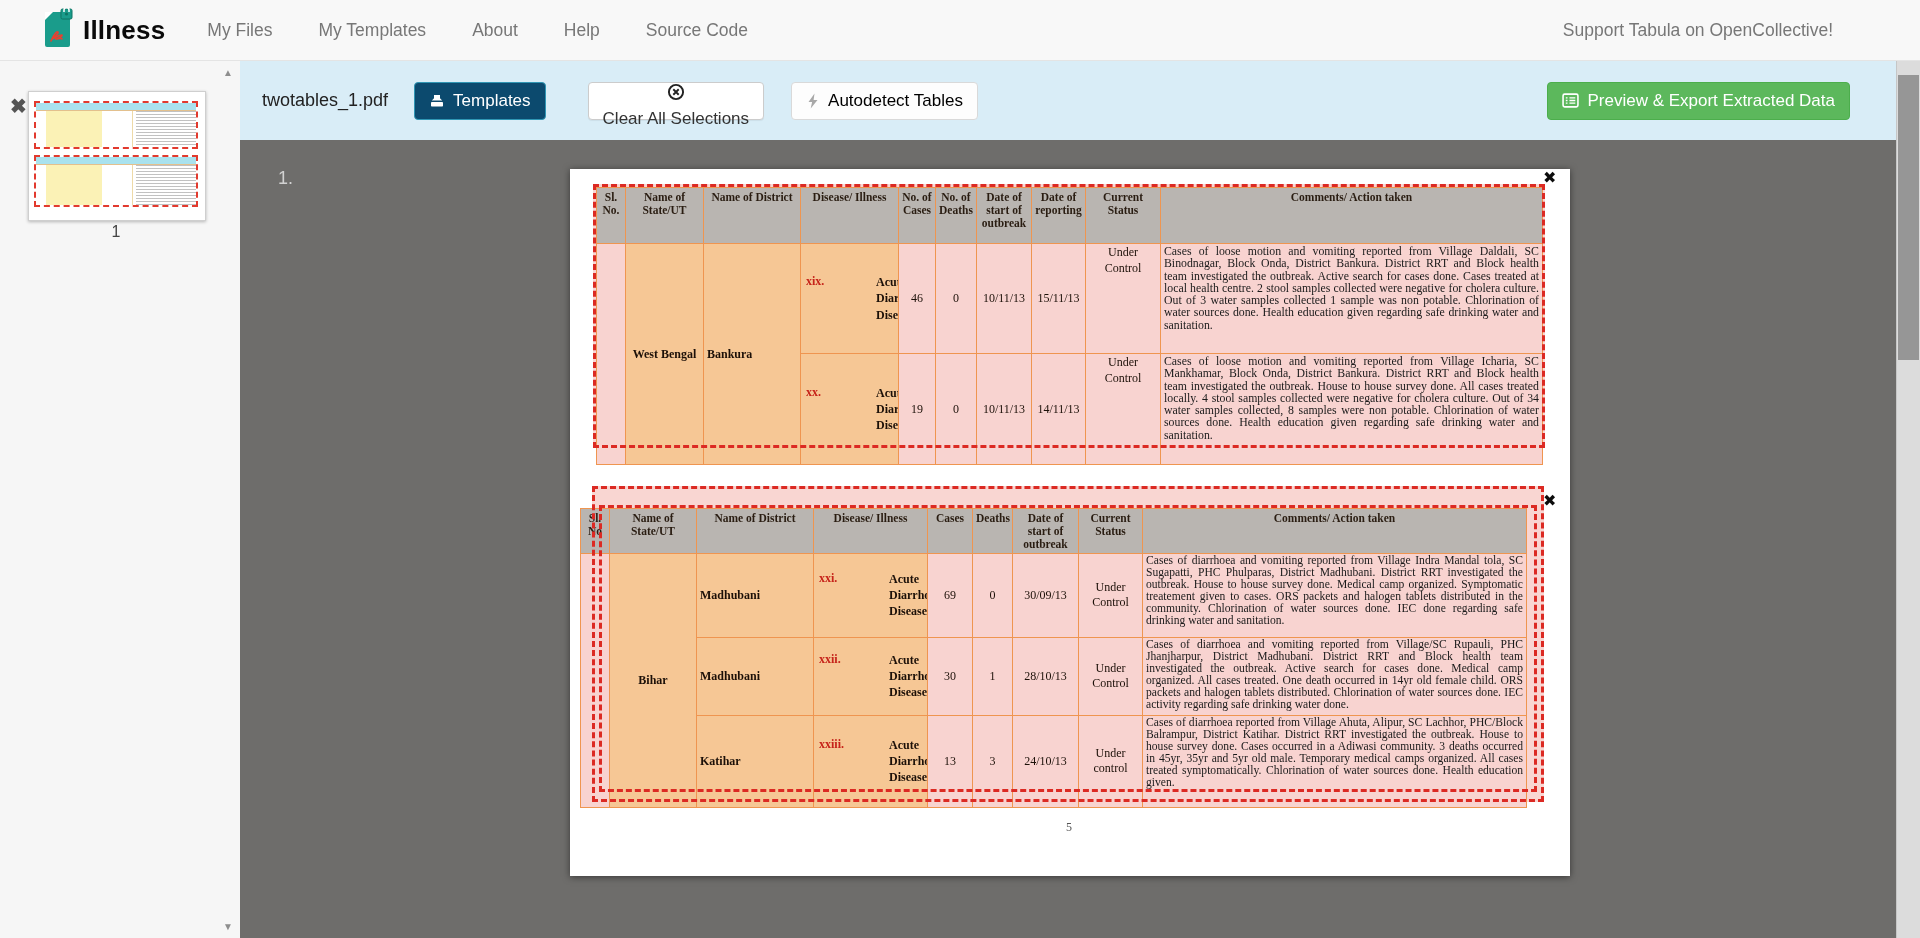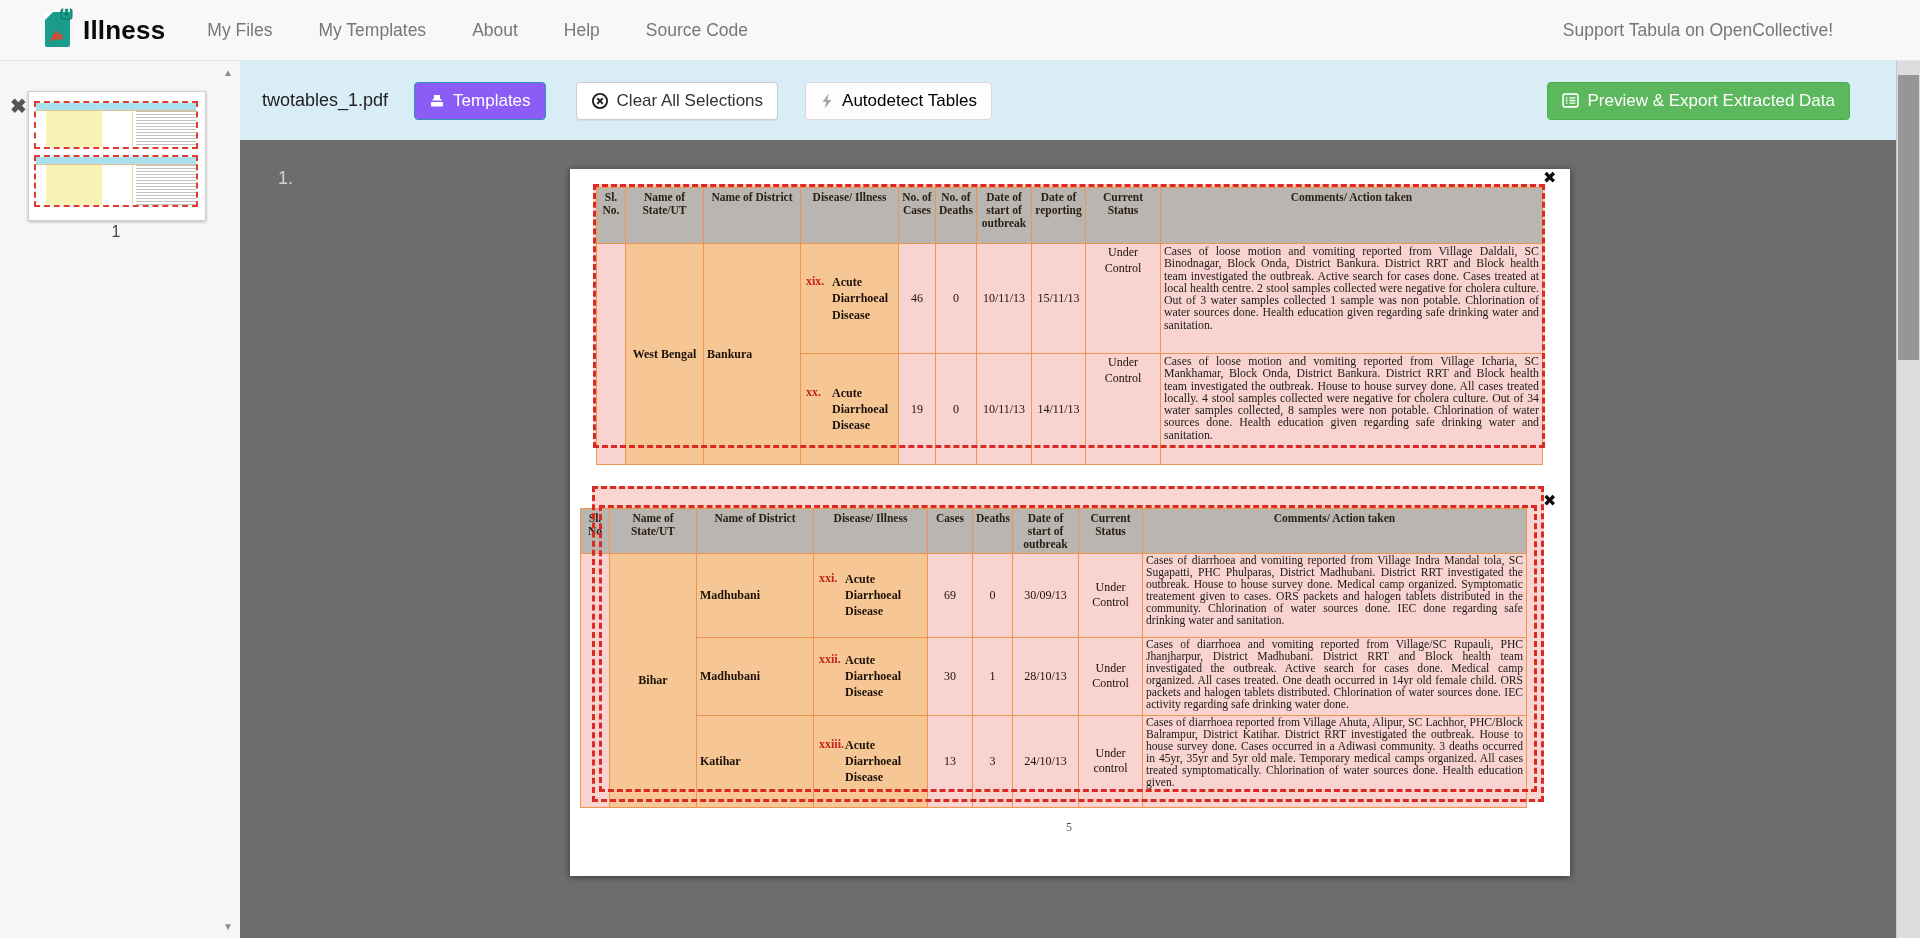--- a/index.html
+++ b/index.html
@@ -32,42 +32,42 @@
   .side-arrow{position:absolute;right:7px;font-size:10px;color:#8e8e8e;cursor:pointer;}
   .side-up{top:6px;} .side-down{bottom:6px;}
 
   
   .toolbar{position:absolute;left:240px;top:61px;width:1656px;height:79px;background:#d9edf7;
            display:flex;align-items:center;box-sizing:border-box;}
   .filename{margin-left:22px;font-size:18px;color:#222;}
   .btn{height:38px;border-radius:4px;font-size:17px;display:inline-flex;align-items:center;
        gap:8px;padding:0 14px;border:1px solid transparent;cursor:pointer;box-sizing:border-box;white-space:nowrap;}
   .btn svg{display:block;}
-  .btn-templates{background:#8b5cf6;border-color:#2f96b4;color:#fff;margin-left:26px;}
-  .btn-clear{background:#fff;border-color:#ccc;color:#333;margin-left:30px;box-shadow:0 1px 1px rgba(0,0,0,.06);}
+  .btn-templates{background:#0c4a6e;border-color:#2f96b4;color:#fff;margin-left:26px;}
+  .btn-clear{background:#fff;border-color:#ccc;color:#333;margin-left:42px;box-shadow:0 1px 1px rgba(0,0,0,.06);flex-direction:column;}
   .btn-auto{background:#fdfdfd;border-color:#d9d9d9;color:#000000;margin-left:27px;cursor:default;justify-content:center;}
   .btn-export{background:#5cb85c;border-color:#4cae4c;color:#fff;margin-left:auto;margin-right:46px;}
 
   
   .main{position:absolute;left:240px;top:140px;width:1656px;height:798px;background:#6e6d6b;}
   .pagelist-num{position:absolute;left:38px;top:28px;color:#d2d2d2;font-size:18px;}
   .page{position:absolute;left:330px;top:29px;width:1000px;height:707px;background:#fff;
         box-shadow:0 1px 7px rgba(0,0,0,.5);}
 
   
   .pdft{border-collapse:collapse;table-layout:fixed;position:absolute;z-index:5;
         font-family:"Liberation Serif",serif;color:#1c1008;}
   .pdft th,.pdft td{border:1px solid #ef9550;padding:1px 3px;overflow:hidden;box-sizing:border-box;}
   .pdft th{background:#b9b5b1;font-size:11.5px;font-weight:bold;color:#2a1d12;
            vertical-align:top;text-align:center;line-height:1.15;padding-top:3px;}
   .pink{background:#f8d3d0;}
   .org{background:#f6c795;}
   .state{font-weight:bold;text-align:center;font-size:12px;}
   .dist{font-weight:bold;text-align:left;padding-left:9px;font-size:12px;}
-  .dis-wrap{display:flex;padding-left:2px;}
+  .dis-wrap{display:flex;padding-left:2px;gap:44px;}
   .rn{color:#c6231a;font-weight:bold;flex:0 0 26px;font-size:12px;}
   .dn{font-weight:bold;width:64px;font-size:12px;line-height:1.35;}
   .num{text-align:center;font-size:12px;}
   .st1{vertical-align:top;text-align:center;font-size:12px;padding-top:4px;line-height:1.3;}
   .st2{text-align:center;font-size:12px;line-height:1.3;}
   .cm{vertical-align:top;padding:1px 5px;}
   .cmt{font-size:11.8px;line-height:12.3px;text-align:justify;color:#1a1a1a;overflow:hidden;}
   .cmt2{font-size:11.6px;line-height:12px;}
 
   .tbl2-title{position:absolute;left:26px;top:322px;width:946px;height:17px;z-index:5;

